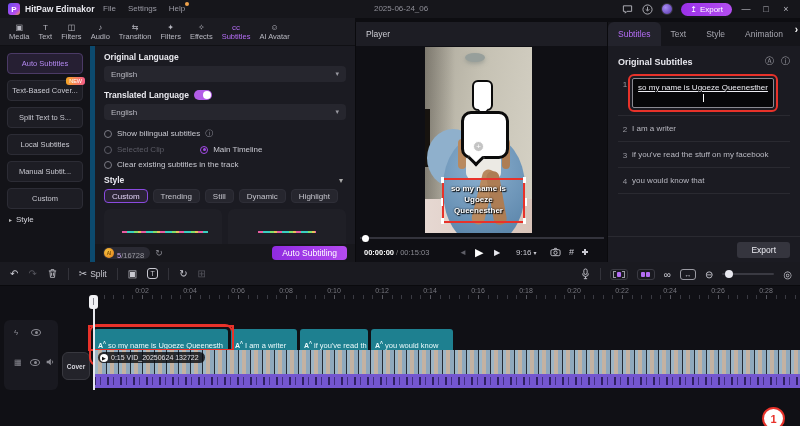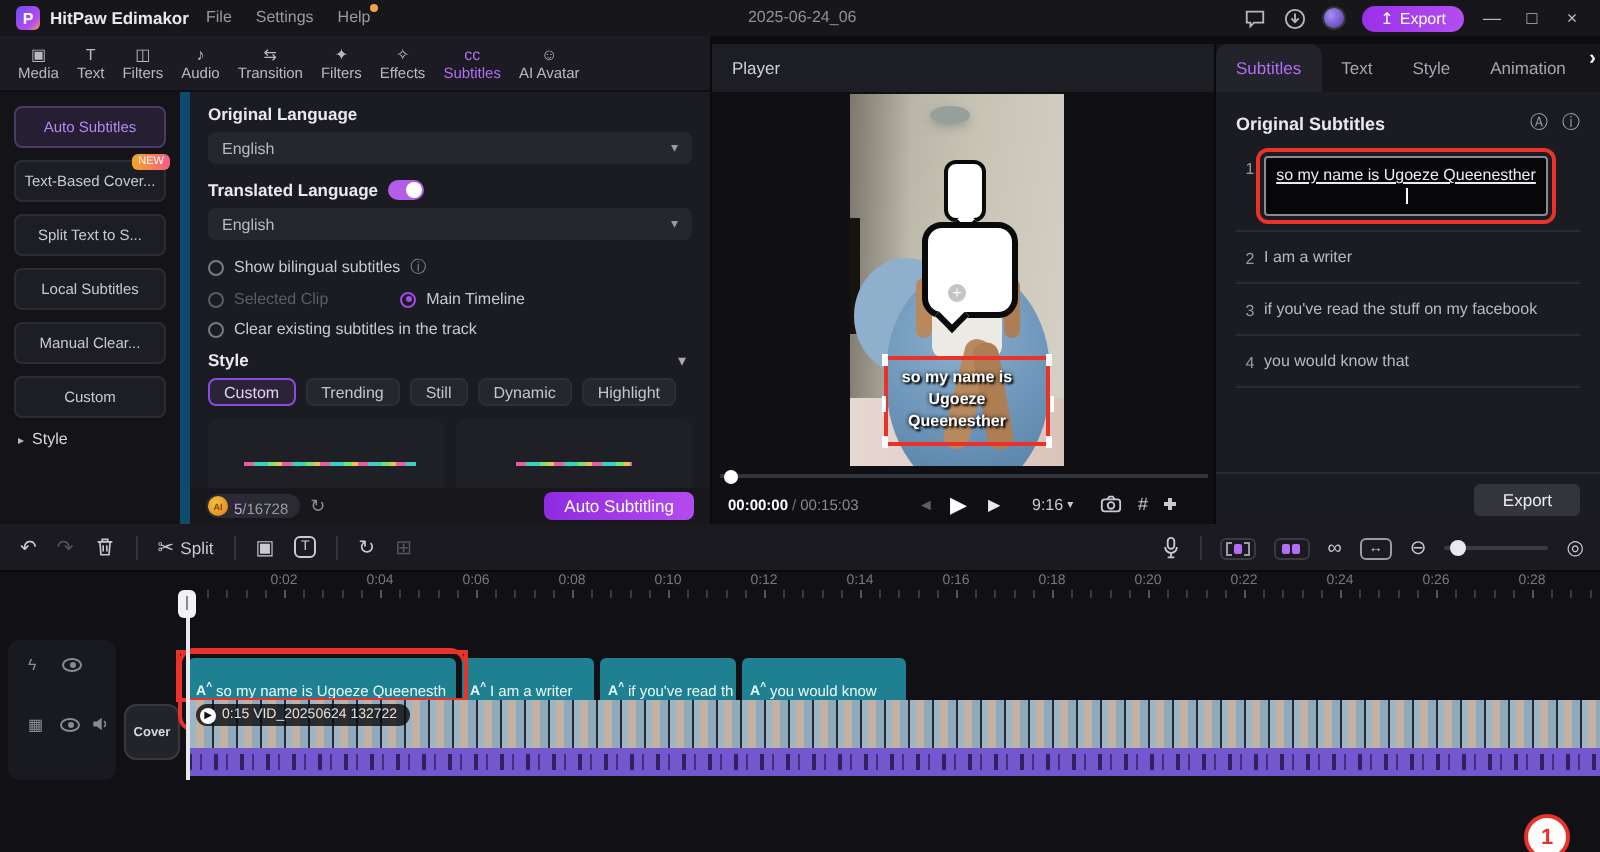--- a/index.html
+++ b/index.html
@@ -328,21 +328,21 @@
           <span>Split Text to S...</span>
 
         </div>
 
         <div class="sb-item">
           <span>Local Subtitles</span>
 
         </div>
 
         <div class="sb-item">
-          <span>Manual Clear...</span>
+          <span>Manual Subtit...</span>
 
         </div>
 
         <div class="sb-item">
           <span>Custom</span>
 
         </div>
       </div>
     <div class="sb-style">
       <span class="arr">▸</span>

